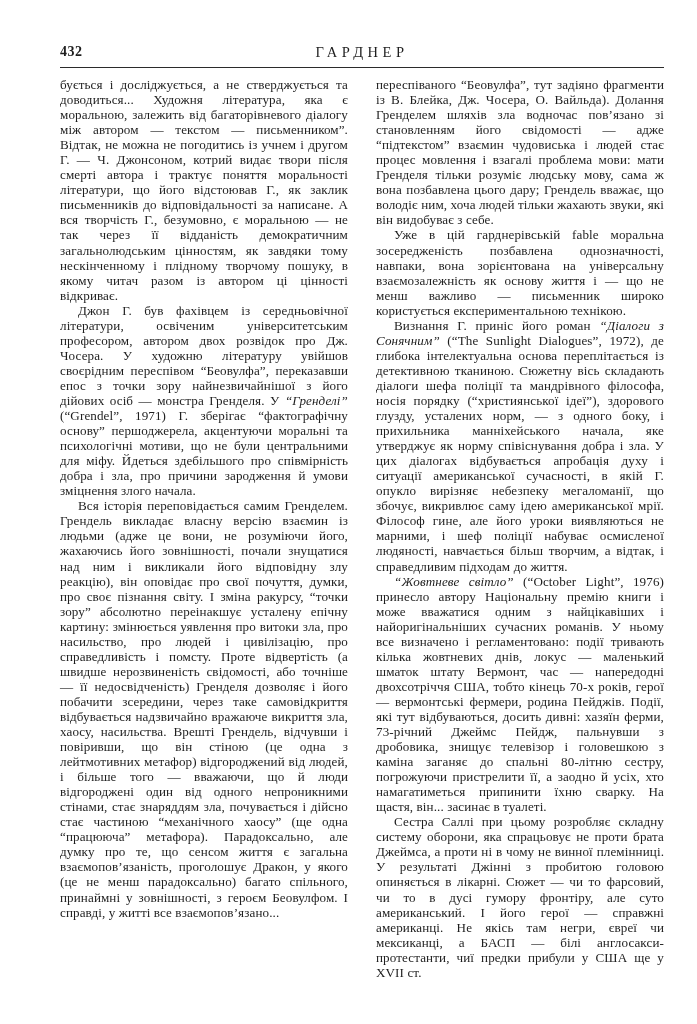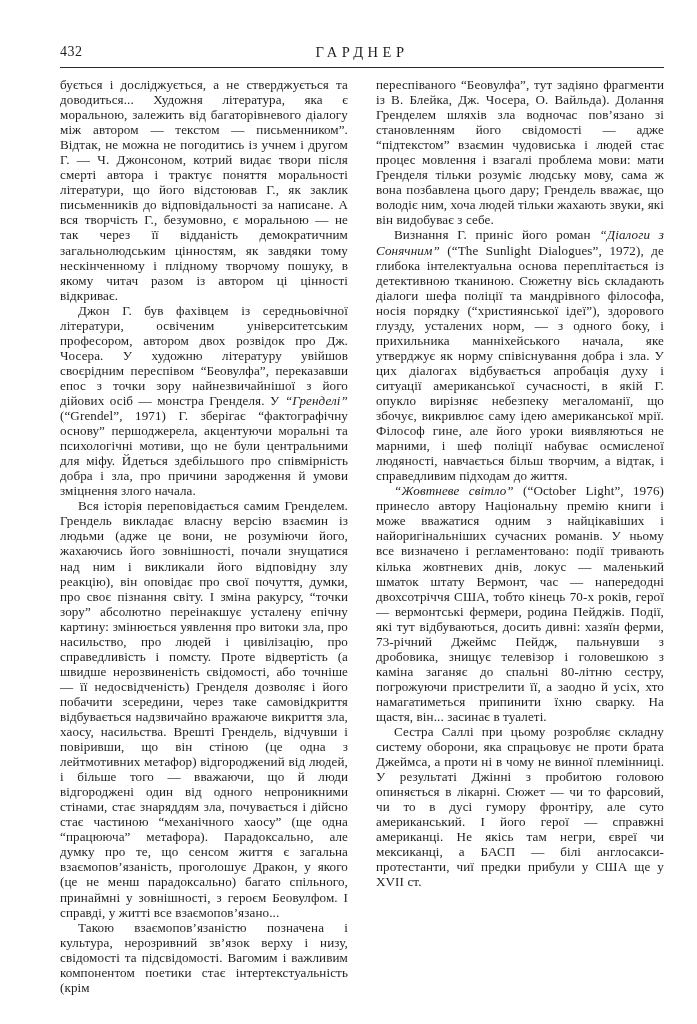--- a/index.html
+++ b/index.html
@@ -17,20 +17,21 @@
   .header {
     position: relative;
     height: 19px;
   }
   .pagenum {
     position: absolute;
     left: 0;
     top: 0;
     font-size: 14px;
     letter-spacing: 0.5px;
+    font-weight: bold;
   }
   .title {
     display: block;
     text-align: center;
     font-size: 14.5px;
     font-weight: 400;
     letter-spacing: 4.5px;
   }
   .rule {
     margin-top: 4px;
@@ -60,22 +61,22 @@
   <div class="header">
     <span class="pagenum">432</span>
     <span class="title">ГАРДНЕР</span>
   </div>
   <div class="rule"></div>
   <div class="columns">
     <div class="col">
         <p class="para"><span>бується і досліджується, а не стверджується та доводиться... Художня література, яка є моральною, залежить від багаторівневого діалогу між автором — текстом — письменником”. Відтак, не можна не погодитись із учнем і другом Г. — Ч. Джонсоном, котрий видає твори після смерті автора і трактує поняття моральності літератури, що його відстоював Г., як заклик письменників до відповідальності за написане. А вся творчість Г., безумовно, є моральною — не так через її відданість демократичним загальнолюдським цінностям, як завдяки тому нескінченному і плідному творчому пошуку, в якому читач разом із автором ці цінності відкриває.</span></p>
         <p class="para indent"><span>Джон Г. був фахівцем із середньовічної літератури, освіченим університетським професором, автором двох розвідок про Дж. Чосера. У художню літературу увійшов своєрідним переспівом “Беовулфа”, переказавши епос з точки зору найнезвичайнішої з його дійових осіб — монстра Гренделя. У </span><span class="ital">“Гренделі”</span><span> (“Grendel”, 1971) Г. зберігає “фактографічну основу” першоджерела, акцентуючи моральні та психологічні мотиви, що не були центральними для міфу. Йдеться здебільшого про співмірність добра і зла, про причини зародження й умови зміцнення злого начала.</span></p>
         <p class="para indent"><span>Вся історія переповідається самим Гренделем. Грендель викладає власну версію взаємин із людьми (адже це вони, не розуміючи його, жахаючись його зовнішності, почали знущатися над ним і викликали його відповідну злу реакцію), він оповідає про свої почуття, думки, про своє пізнання світу. І зміна ракурсу, “точки зору” абсолютно переінакшує усталену епічну картину: змінюється уявлення про витоки зла, про насильство, про людей і цивілізацію, про справедливість і помсту. Проте відвертість (а швидше нерозвиненість свідомості, або точніше — її недосвідченість) Гренделя дозволяє і його побачити зсередини, через таке самовідкриття відбувається надзвичайно вражаюче викриття зла, хаосу, насильства. Врешті Грендель, відчувши і повіривши, що він стіною (це одна з лейтмотивних метафор) відгороджений від людей, і більше того — вважаючи, що й люди відгороджені один від одного непроникними стінами, стає знаряддям зла, почувається і дійсно стає частиною “механічного хаосу” (ще одна “працююча” метафора). Парадоксально, але думку про те, що сенсом життя є загальна взаємопов’язаність, проголошує Дракон, у якого (це не менш парадоксально) багато спільного, принаймні у зовнішності, з героєм Беовулфом. І справді, у житті все взаємопов’язано...</span></p>
-        <p class="para indent"><span>Такою взаємопов’язаністю позначена і культура, нерозривний зв’язок верху і низу, свідомості та підсвідомості. Вагомим і важливим компонентом поетики стає інтертекстуальність (крім</span></p>
       </div>
     <div class="col">
         <p class="para"><span>переспіваного “Беовулфа”, тут задіяно фрагменти із В. Блейка, Дж. Чосера, О. Вайльда). Долання Гренделем шляхів зла водночас пов’язано зі становленням його свідомості — адже “підтекстом” взаємин чудовиська і людей стає процес мовлення і взагалі проблема мови: мати Гренделя тільки розуміє людську мову, сама ж вона позбавлена цього дару; Грендель вважає, що володіє ним, хоча людей тільки жахають звуки, які він видобуває з себе.</span></p>
+        <p class="para indent"><span>Уже в цій гарднерівській fable моральна зосередженість позбавлена однозначності, навпаки, вона зорієнтована на універсальну взаємозалежність як основу життя і — що не менш важливо — письменник широко користується експериментальною технікою.</span></p>
         <p class="para indent"><span>Визнання Г. приніс його роман </span><span class="ital">“Діалоги з Сонячним”</span><span> (“The Sunlight Dialogues”, 1972), де глибока інтелектуальна основа переплітається із детективною тканиною. Сюжетну вісь складають діалоги шефа поліції та мандрівного філософа, носія порядку (“християнської ідеї”), здорового глузду, усталених норм, — з одного боку, і прихильника манніхейського начала, яке утверджує як норму співіснування добра і зла. У цих діалогах відбувається апробація духу і ситуації американської сучасності, в якій Г. опукло вирізняє небезпеку мегаломанії, що збочує, викривлює саму ідею американської мрії. Філософ гине, але його уроки виявляються не марними, і шеф поліції набуває осмисленої людяності, навчається більш творчим, а відтак, і справедливим підходам до життя.</span></p>
         <p class="para indent"><span class="ital">“Жовтневе світло”</span><span> (“October Light”, 1976) принесло автору Національну премію книги і може вважатися одним з найцікавіших і найоригінальніших сучасних романів. У ньому все визначено і регламентовано: події тривають кілька жовтневих днів, локус — маленький шматок штату Вермонт, час — напередодні двохсотріччя США, тобто кінець 70-х років, герої — вермонтські фермери, родина Пейджів. Події, які тут відбуваються, досить дивні: хазяїн ферми, 73-річний Джеймс Пейдж, пальнувши з дробовика, знищує телевізор і головешкою з каміна заганяє до спальні 80-літню сестру, погрожуючи пристрелити її, а заодно й усіх, хто намагатиметься припинити їхню сварку. На щастя, він... засинає в туалеті.</span></p>
         <p class="para indent"><span>Сестра Саллі при цьому розробляє складну систему оборони, яка спрацьовує не проти брата Джеймса, а проти ні в чому не винної племінниці. У результаті Джінні з пробитою головою опиняється в лікарні. Сюжет — чи то фарсовий, чи то в дусі гумору фронтіру, але суто американський. І його герої — справжні американці. Не якісь там негри, євреї чи мексиканці, а БАСП — білі англосакси-протестанти, чиї предки прибули у США ще у XVII ст.</span></p>
       </div>
   </div>
 </div>
 
 </body></html>

